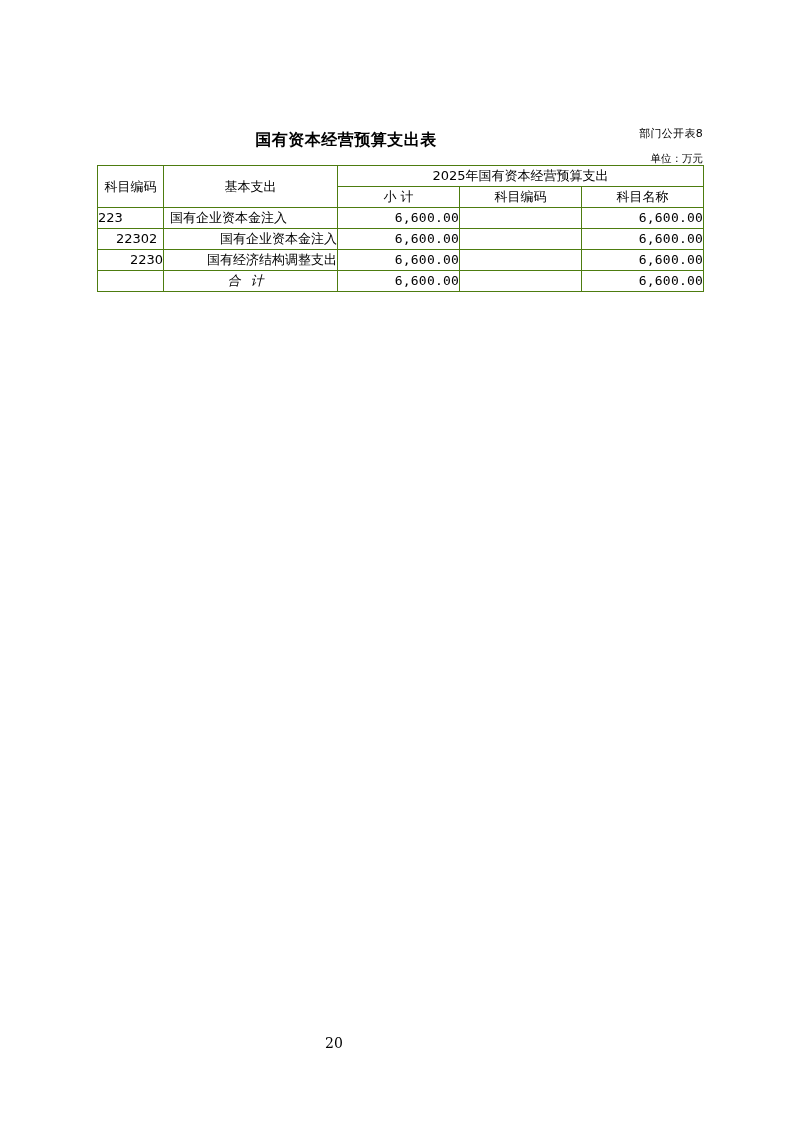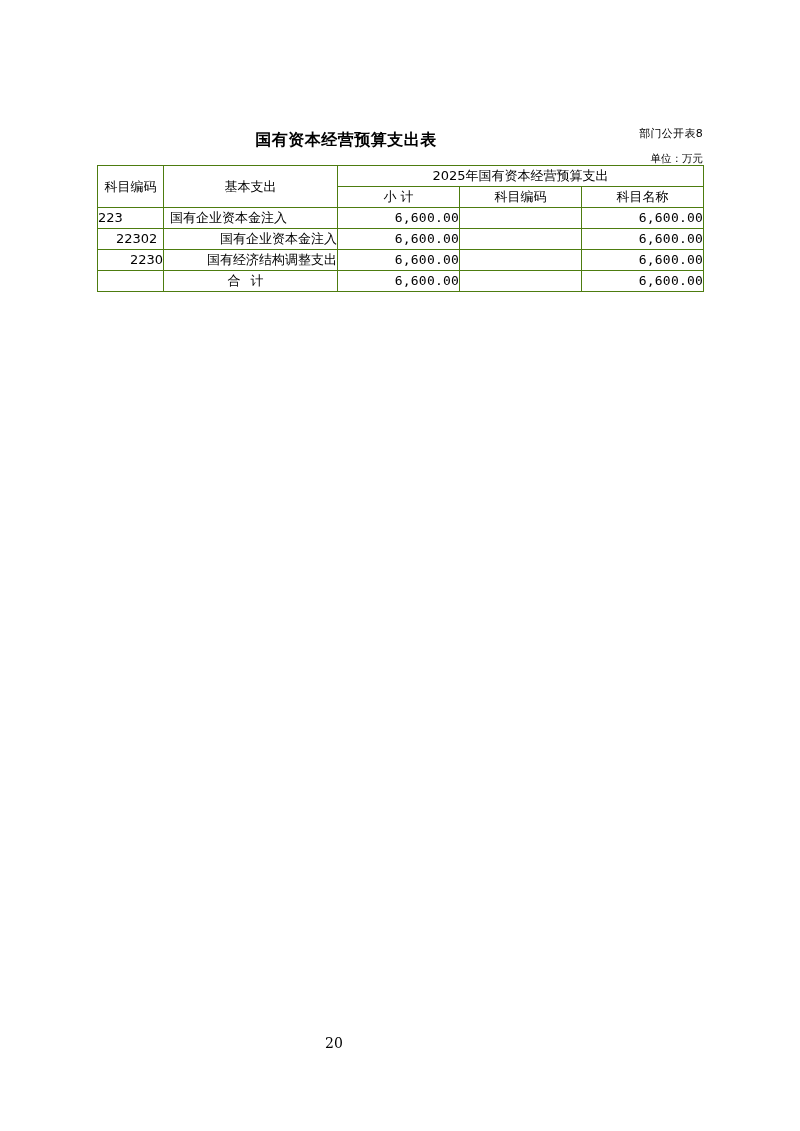--- a/index.html
+++ b/index.html
@@ -97,20 +97,21 @@
     text-align: right;
     padding-right: 6px;
     font-family: "DejaVu Sans Mono", "Liberation Mono", monospace;
     font-size: 9px;
     letter-spacing: 0.2px;
   }
   .c-total {
     text-align: center;
     letter-spacing: 10px;
     padding-left: 10px;
+    font-style: italic;
   }
   .page-number {
     position: absolute;
     bottom: 80px;
     left: 0;
     width: 668px;
     text-align: center;
     font-size: 14px;
     font-family: "DejaVu Serif", "Liberation Serif", serif;
   }

